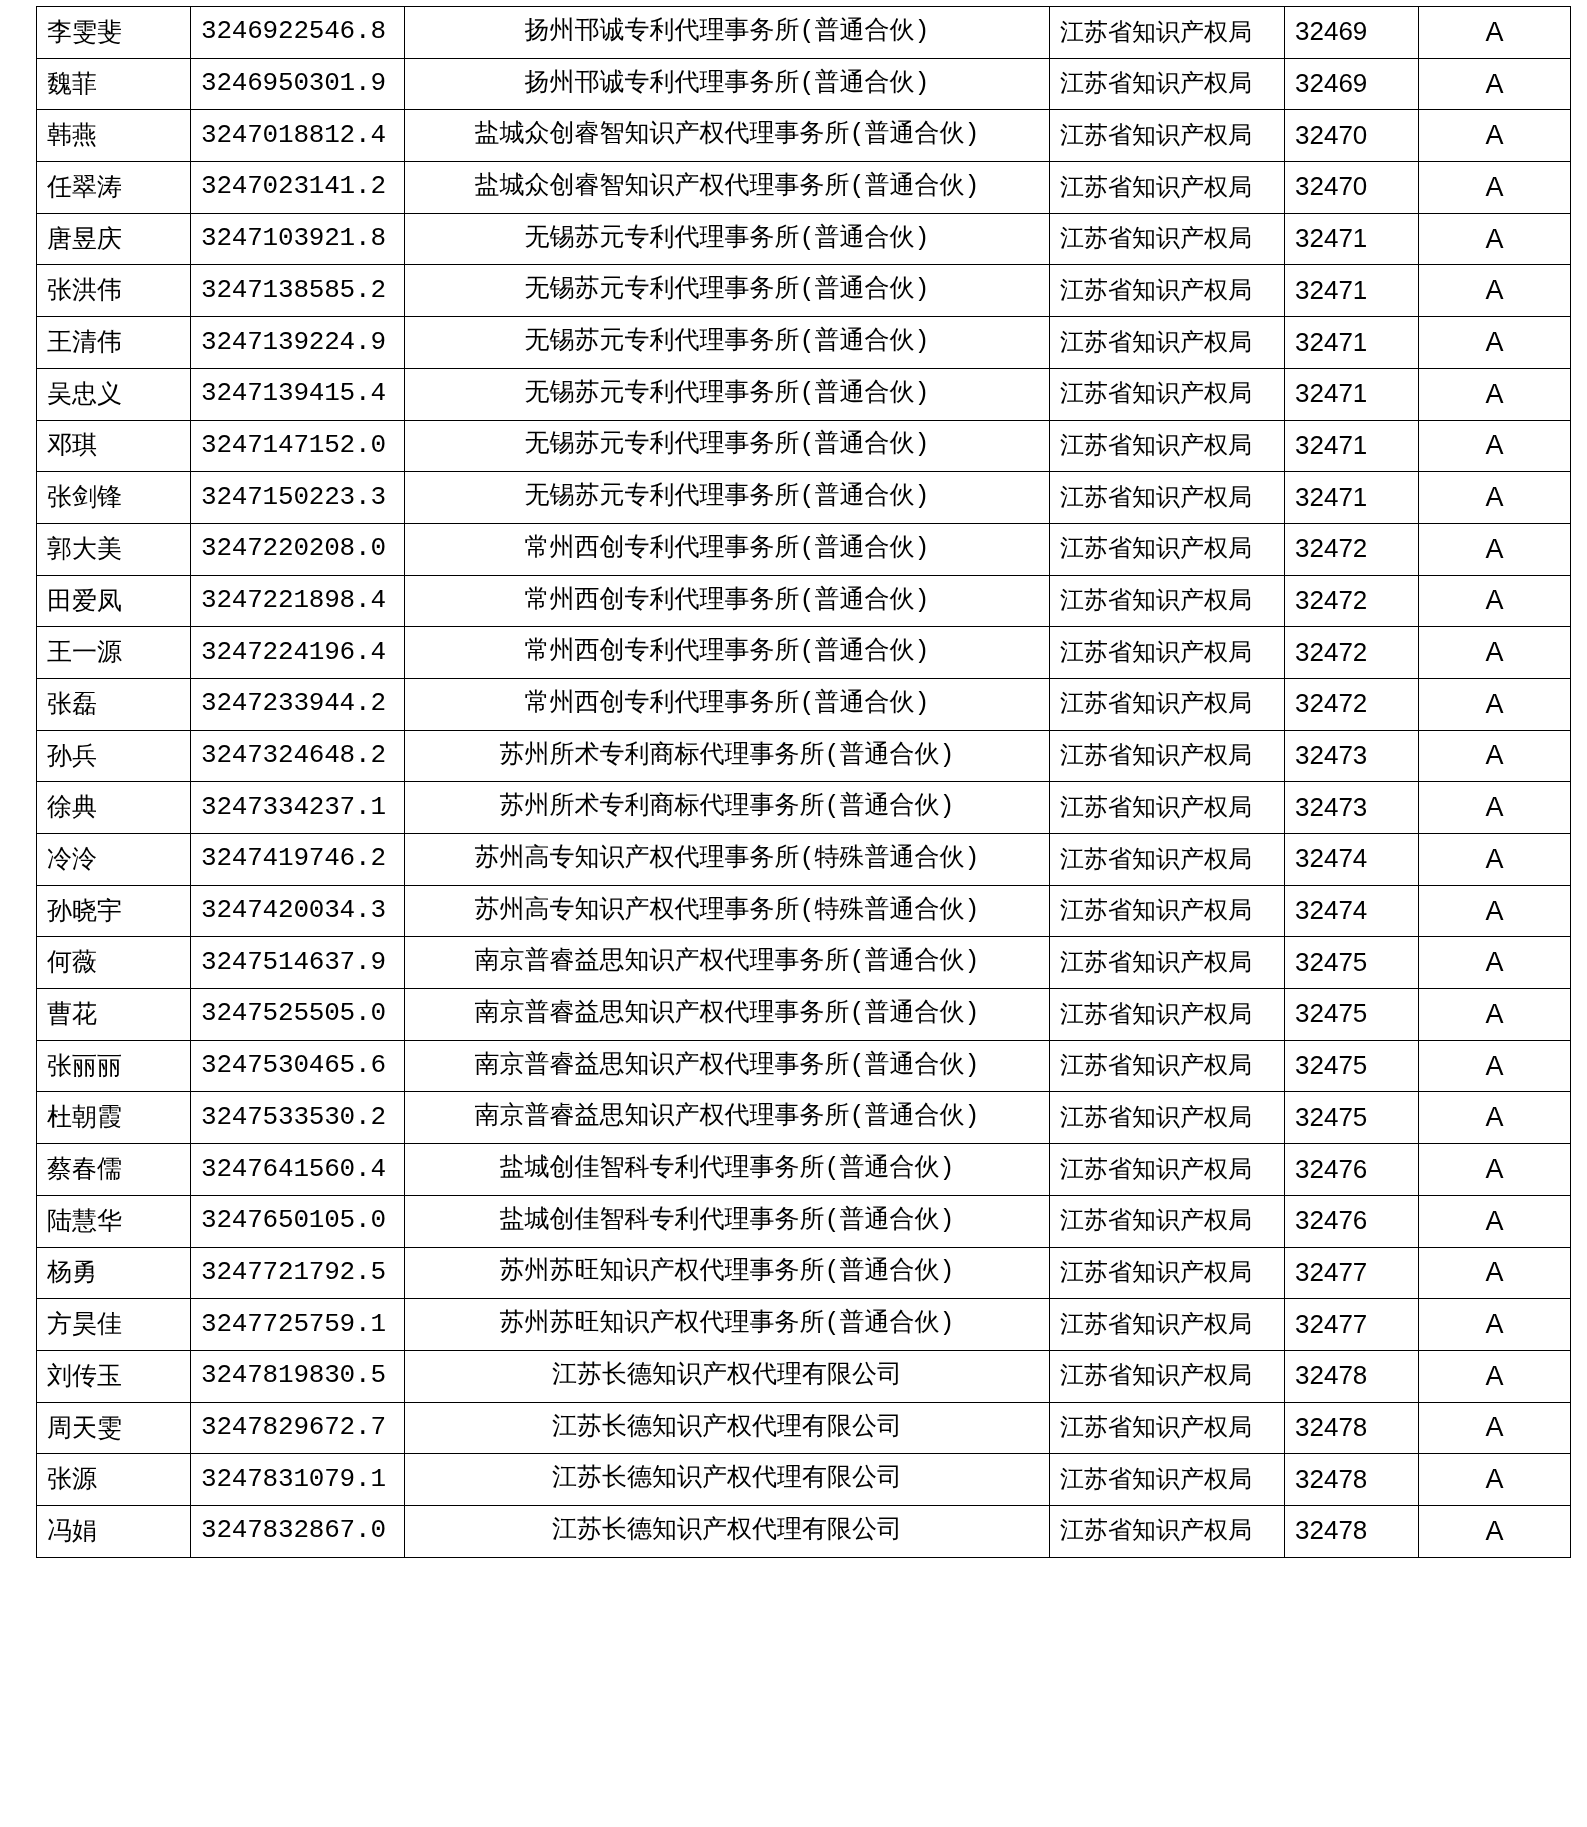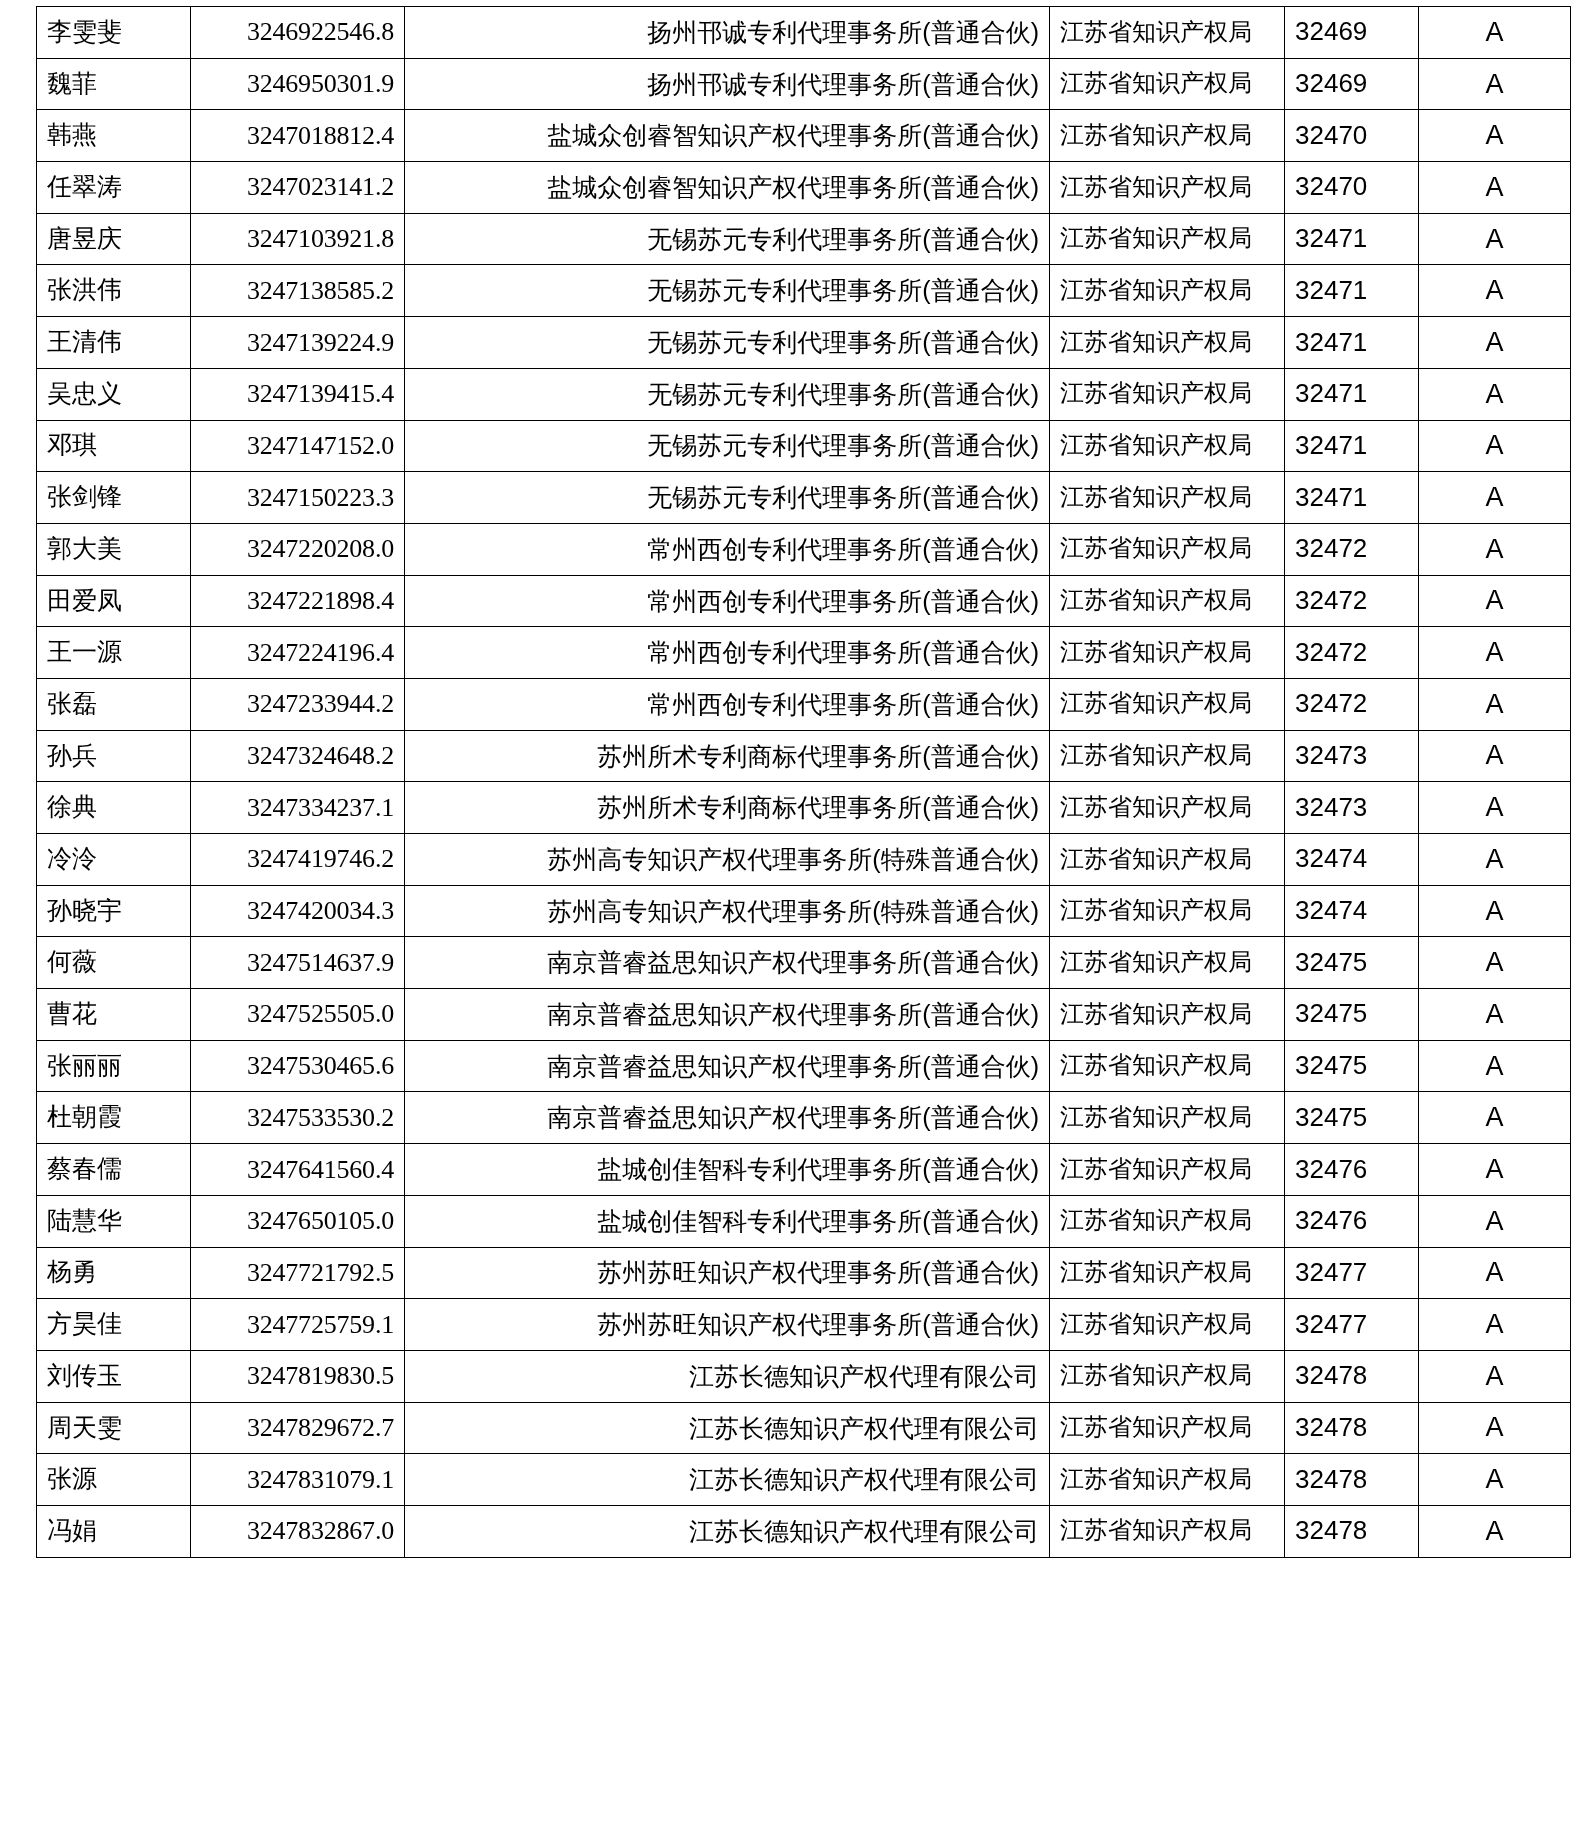--- a/index.html
+++ b/index.html
@@ -45,32 +45,32 @@
   col.c-code   { width: 134px; }
   col.c-grade  { width: 152px; }
 
   td.cell-name {
     text-align: left;
     font-size: 25px;
     padding-left: 20px;
     font-family: "Liberation Serif", "DejaVu Serif", serif;
   }
   td.cell-cert {
-    text-align: right;
+    text-align: left;
     font-size: 26px;
     padding-left: 14px;
-    font-family: Liberation Serif, serif;
+    font-family: Liberation Mono, monospace;
     letter-spacing: -0.2px;
     margin-top: 24px;
   }
   td.cell-firm {
-    text-align: right;
+    text-align: center;
     font-size: 25px;
     padding-left: 14px;
-    font-family: Liberation Sans, sans-serif;
+    font-family: Liberation Mono, monospace;
     margin-top: 16px;
   }
   td.cell-office {
     text-align: left;
     font-size: 24px;
     font-family: "Liberation Serif", "DejaVu Serif", serif;
   }
   td.cell-code {
     text-align: left;
     font-size: 26px;

